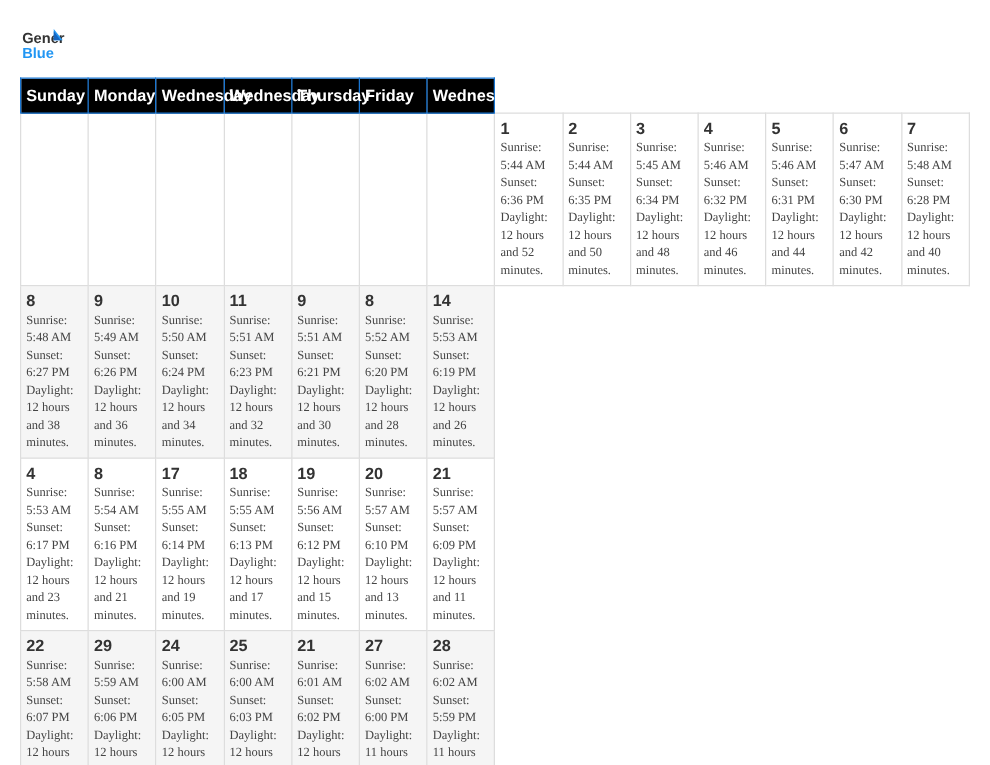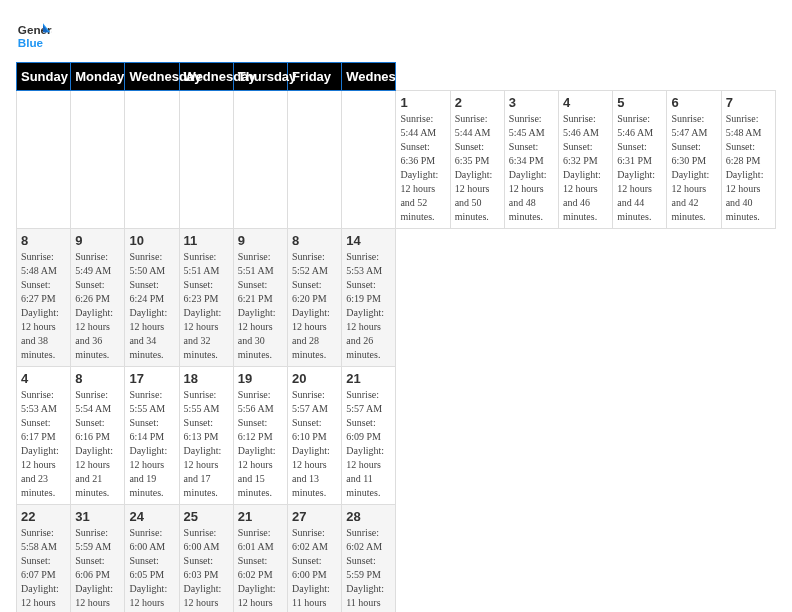--- a/index.html
+++ b/index.html
@@ -212,21 +212,21 @@
           <span class="day-num">21</span>
           <div class="day-info">Sunrise: 5:57 AM<br>Sunset: 6:09 PM<br>Daylight: 12 hours and 11 minutes.</div>
         </td>
       </tr>
       <tr>
         <td>
           <span class="day-num">22</span>
           <div class="day-info">Sunrise: 5:58 AM<br>Sunset: 6:07 PM<br>Daylight: 12 hours and 9 minutes.</div>
         </td>
         <td>
-          <span class="day-num">31</span>
+          <span class="day-num">29</span>
           <div class="day-info">Sunrise: 5:59 AM<br>Sunset: 6:06 PM<br>Daylight: 12 hours and 7 minutes.</div>
         </td>
         <td>
           <span class="day-num">24</span>
           <div class="day-info">Sunrise: 6:00 AM<br>Sunset: 6:05 PM<br>Daylight: 12 hours and 4 minutes.</div>
         </td>
         <td>
           <span class="day-num">25</span>
           <div class="day-info">Sunrise: 6:00 AM<br>Sunset: 6:03 PM<br>Daylight: 12 hours and 2 minutes.</div>
         </td>

